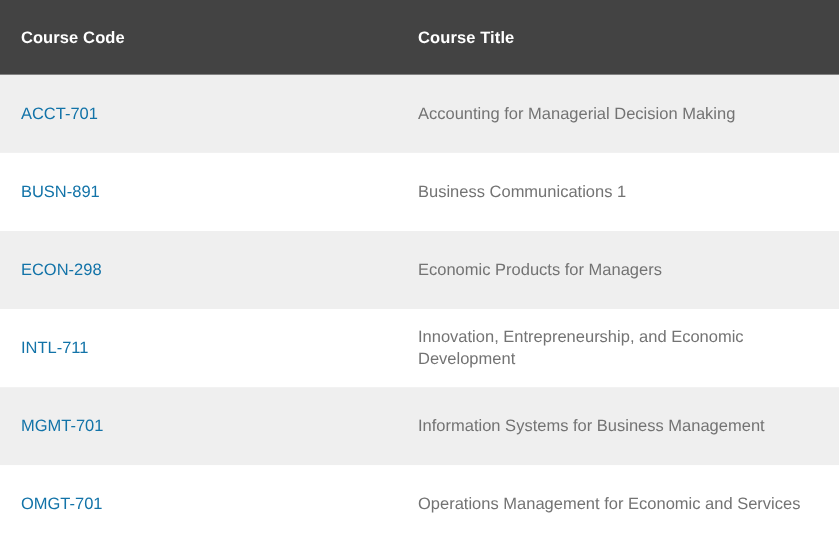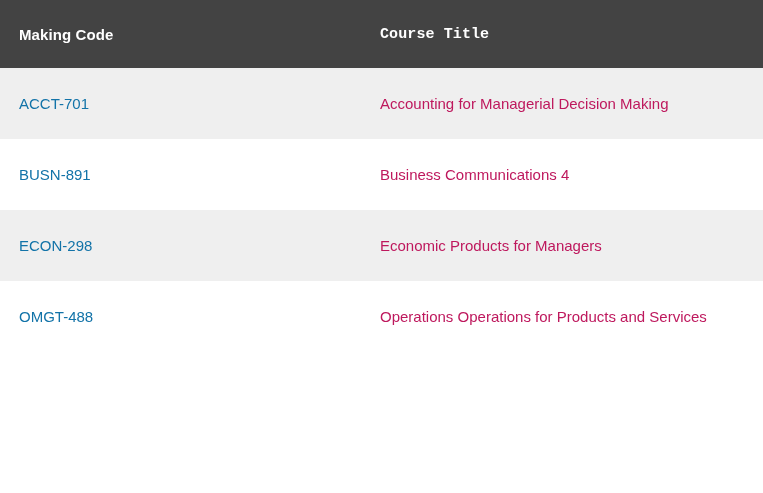--- a/index.html
+++ b/index.html
@@ -32,82 +32,93 @@
     font-weight: bold;
     text-align: left;
     height: 68px;
     padding: 0 0 0 19px;
     vertical-align: middle;
     letter-spacing: 0.1px;
     border: 0;
   }
   .course-table thead th.th-title {
     padding-left: 190px;
-    font-family: Liberation Mono, monospace;
   }
 
   
   .course-table tbody tr {
     height: 71px;
   }
   .course-table tbody tr.row-odd  { background: #efefef; }
   .course-table tbody tr.row-even { background: #ffffff; }
 
   .course-table tbody td {
     padding: 0 0 0 19px;
     vertical-align: middle;
     border: 0;
     font-size: 15px;
     line-height: 20px;
   }
   .course-table tbody td.cell-title {
     padding-left: 190px;
-    color: #be185d;
+    color: #737373;
   }
 
   .course-link {
     color: #1273a8;
     text-decoration: none;
     font-size: 15px;
     cursor: pointer;
   }
 </style>
 </head>
 <body>
 
 <table class="course-table">
   <colgroup>
     <col class="col-code">
     <col class="col-title">
   </colgroup>
   <thead>
     <tr>
-      <th class="th-code">Making Code</th>
+      <th class="th-code">Course Code</th>
       <th class="th-title">Course Title</th>
     </tr>
   </thead>
   <tbody>
     <tr class="row-odd">
       <td class="cell-code">
         <a class="course-link">ACCT-701</a>
       </td>
       <td class="cell-title">Accounting for Managerial Decision Making</td>
     </tr>
     <tr class="row-even">
       <td class="cell-code">
         <a class="course-link">BUSN-891</a>
       </td>
-      <td class="cell-title">Business Communications 4</td>
+      <td class="cell-title">Business Communications 1</td>
     </tr>
     <tr class="row-odd">
       <td class="cell-code">
         <a class="course-link">ECON-298</a>
       </td>
       <td class="cell-title">Economic Products for Managers</td>
     </tr>
     <tr class="row-even">
       <td class="cell-code">
-        <a class="course-link">OMGT-488</a>
+        <a class="course-link">INTL-711</a>
       </td>
-      <td class="cell-title">Operations Operations for Products and Services</td>
+      <td class="cell-title">Innovation, Entrepreneurship, and Economic Development</td>
+    </tr>
+    <tr class="row-odd">
+      <td class="cell-code">
+        <a class="course-link">MGMT-701</a>
+      </td>
+      <td class="cell-title">Information Systems for Business Management</td>
+    </tr>
+    <tr class="row-even">
+      <td class="cell-code">
+        <a class="course-link">OMGT-701</a>
+      </td>
+      <td class="cell-title">Operations Management for Economic and Services</td>
     </tr>
   </tbody>
 </table>
 
 </body></html>

